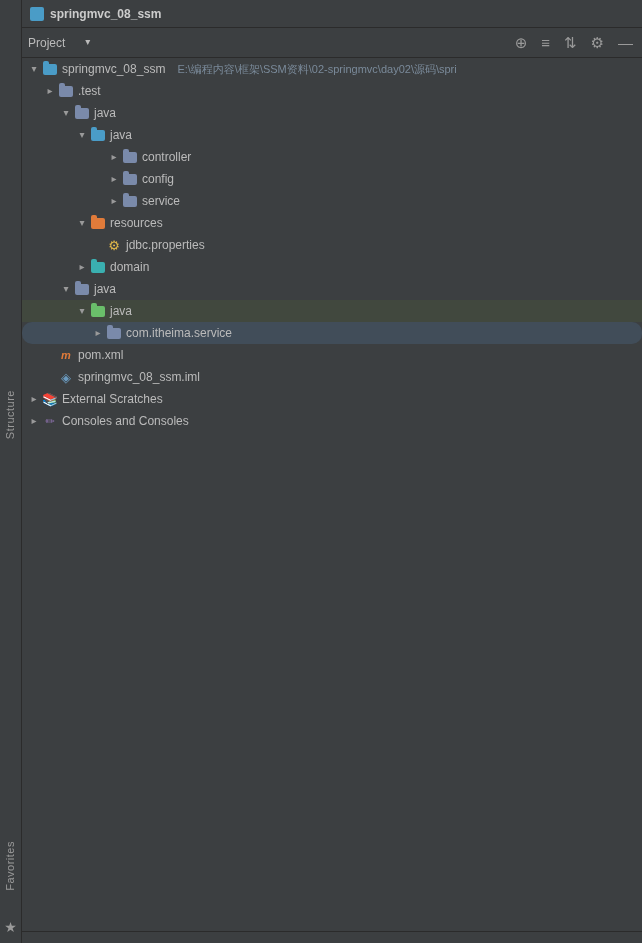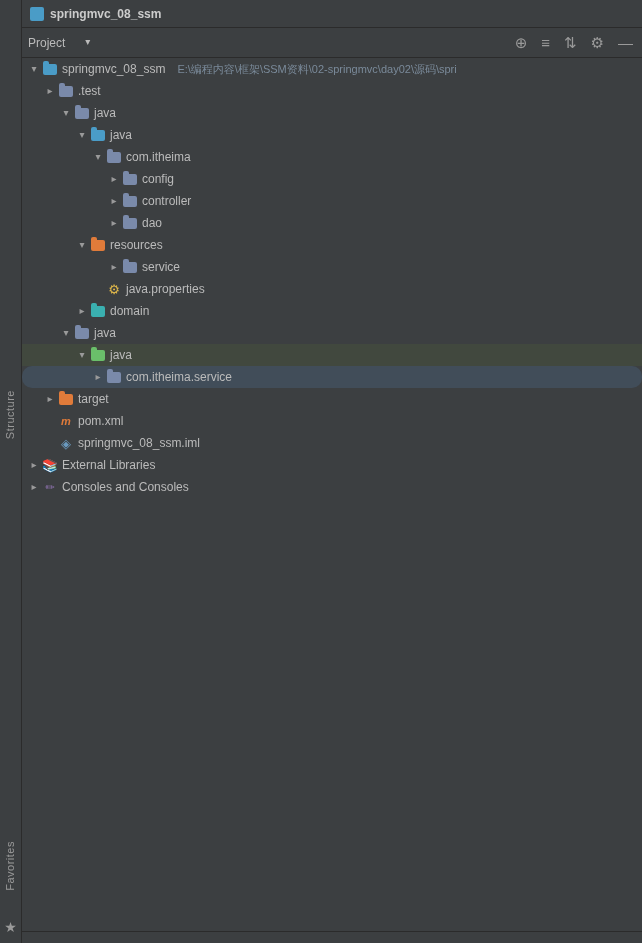--- a/index.html
+++ b/index.html
@@ -348,74 +348,58 @@
       </div>
       <div class="tree-item">
         <span class="indent" style="width: 52px;"></span>
         <span class="arrow expanded"></span>
         <span class="item-icon">
           <div class="icon-folder-blue"></div>
         </span>
         <span class="item-label">java</span>
       </div>
       <div class="tree-item">
-        <span class="indent" style="width: 68px;"></span>
-        <span class="arrow expanded"></span>
-        <span class="item-icon">
-          <div class="icon-folder"></div>
-        </span>
-        <span class="item-label">com.itheima</span>
-      </div>
-      <div class="tree-item">
         <span class="indent" style="width: 84px;"></span>
         <span class="arrow collapsed"></span>
         <span class="item-icon">
           <div class="icon-folder"></div>
         </span>
+        <span class="item-label">controller</span>
+      </div>
+      <div class="tree-item">
+        <span class="indent" style="width: 84px;"></span>
+        <span class="arrow collapsed"></span>
+        <span class="item-icon">
+          <div class="icon-folder"></div>
+        </span>
         <span class="item-label">config</span>
       </div>
       <div class="tree-item">
         <span class="indent" style="width: 84px;"></span>
         <span class="arrow collapsed"></span>
         <span class="item-icon">
           <div class="icon-folder"></div>
         </span>
-        <span class="item-label">controller</span>
-      </div>
-      <div class="tree-item">
-        <span class="indent" style="width: 84px;"></span>
-        <span class="arrow collapsed"></span>
-        <span class="item-icon">
-          <div class="icon-folder"></div>
-        </span>
-        <span class="item-label">dao</span>
+        <span class="item-label">service</span>
       </div>
       <div class="tree-item">
         <span class="indent" style="width: 52px;"></span>
         <span class="arrow expanded"></span>
         <span class="item-icon">
           <div class="icon-folder-orange"></div>
         </span>
         <span class="item-label">resources</span>
-      </div>
-      <div class="tree-item">
-        <span class="indent" style="width: 84px;"></span>
-        <span class="arrow collapsed"></span>
-        <span class="item-icon">
-          <div class="icon-folder"></div>
-        </span>
-        <span class="item-label">service</span>
       </div>
       <div class="tree-item">
         <span class="indent" style="width: 68px;"></span>
         <span class="arrow none">&nbsp;</span>
         <span class="item-icon">
           <span style="color:#e0b84a;font-size:13px;">⚙</span>
         </span>
-        <span class="item-label">java.properties</span>
+        <span class="item-label">jdbc.properties</span>
       </div>
       <div class="tree-item">
         <span class="indent" style="width: 52px;"></span>
         <span class="arrow collapsed"></span>
         <span class="item-icon">
           <div class="icon-folder-cyan"></div>
         </span>
         <span class="item-label">domain</span>
       </div>
       <div class="tree-item">
@@ -437,49 +421,41 @@
       <div class="tree-item selected">
         <span class="indent" style="width: 68px;"></span>
         <span class="arrow collapsed"></span>
         <span class="item-icon">
           <div class="icon-folder"></div>
         </span>
         <span class="item-label">com.itheima.service</span>
       </div>
       <div class="tree-item">
         <span class="indent" style="width: 20px;"></span>
-        <span class="arrow collapsed"></span>
-        <span class="item-icon">
-          <div class="icon-folder-orange"></div>
-        </span>
-        <span class="item-label">target</span>
+        <span class="arrow none">&nbsp;</span>
+        <span class="item-icon">
+          <span style="color:#e07b3a;font-size:11px;font-weight:bold;font-style:italic;">m</span>
+        </span>
+        <span class="item-label">pom.xml</span>
       </div>
       <div class="tree-item">
         <span class="indent" style="width: 20px;"></span>
         <span class="arrow none">&nbsp;</span>
         <span class="item-icon">
-          <span style="color:#e07b3a;font-size:11px;font-weight:bold;font-style:italic;">m</span>
-        </span>
-        <span class="item-label">pom.xml</span>
-      </div>
-      <div class="tree-item">
-        <span class="indent" style="width: 20px;"></span>
-        <span class="arrow none">&nbsp;</span>
-        <span class="item-icon">
           <span style="color:#6a9abf;font-size:13px;">◈</span>
         </span>
         <span class="item-label">springmvc_08_ssm.iml</span>
       </div>
       <div class="tree-item">
         <span class="indent" style="width: 4px;"></span>
         <span class="arrow collapsed"></span>
         <span class="item-icon">
           <span style="color:#7a9abf;font-size:13px;">📚</span>
         </span>
-        <span class="item-label">External Libraries</span>
+        <span class="item-label">External Scratches</span>
       </div>
       <div class="tree-item">
         <span class="indent" style="width: 4px;"></span>
         <span class="arrow collapsed"></span>
         <span class="item-icon">
           <span style="color:#9a7abf;font-size:11px;">✏</span>
         </span>
         <span class="item-label">Consoles and Consoles</span>
       </div>
     </div>

